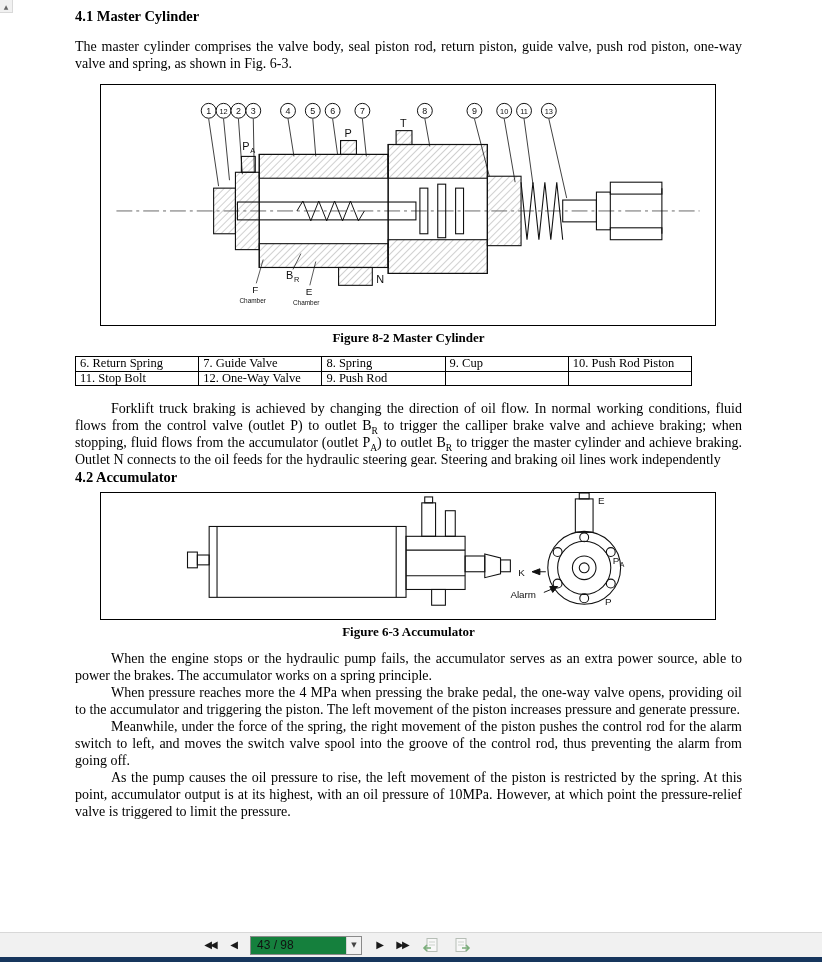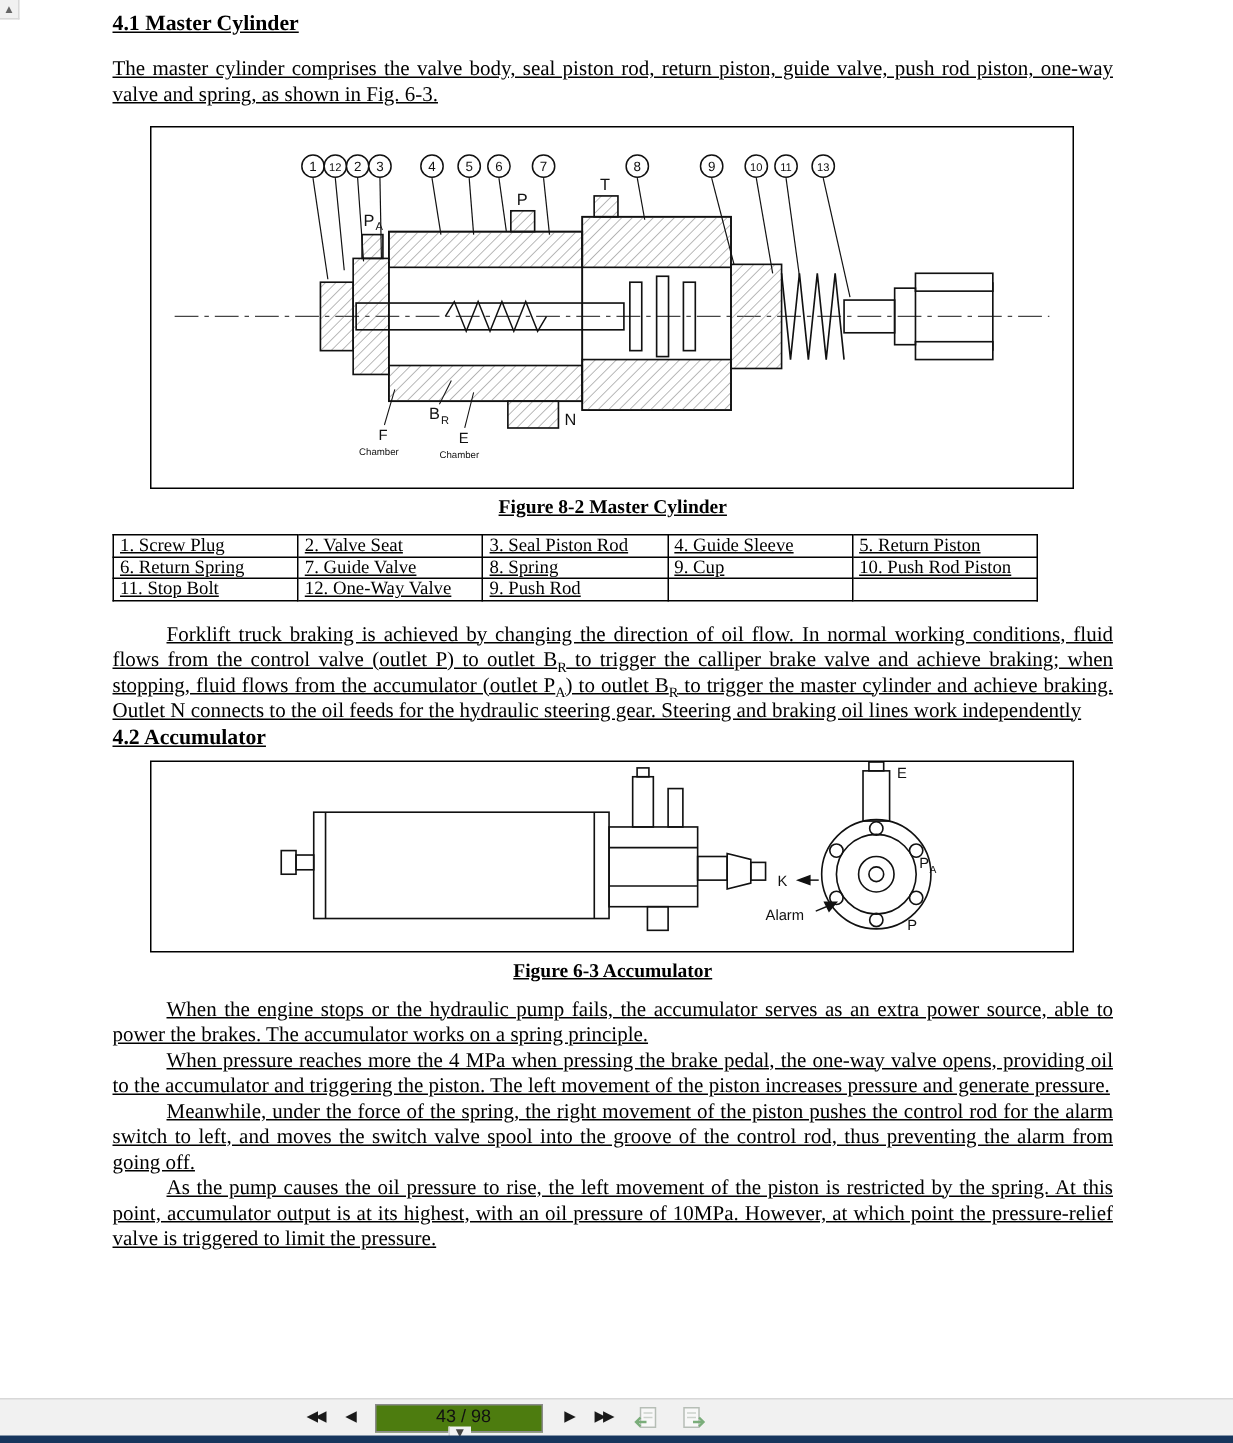--- a/index.html
+++ b/index.html
@@ -36,27 +36,26 @@
   }
   .nav-btn {
     border: none; background: transparent;
     font-family: "DejaVu Sans", sans-serif;
     font-size: 10px; color: #1a1a1a;
     min-width: 20px; height: 20px; line-height: 20px;
     text-align: center; cursor: pointer; letter-spacing: -2px;
     padding: 0 2px;
   }
   .combo {
-    width: 112px; height: 19px; background: #4d7c0f;
+    width: 112px; height: 19px; background: #15803d;
     border: 1px solid #8a8a8a;
     display: flex; align-items: center;
     font-family: "Liberation Sans", sans-serif;
     font-size: 12px; color: #111; margin: 0 4px;
     cursor: text;
-    flex-direction: column;
   }
   .combo-text { flex: 1; padding-left: 6px; white-space: nowrap; }
   .combo-arrow {
     width: 15px; height: 17px; display: flex; align-items: center; justify-content: center;
     font-size: 7px; color: #444; background: #f2f2f2; border-left: 1px solid #d5d5d5;
     font-family: "DejaVu Sans", sans-serif; cursor: pointer;
   }
   .view-btn {
     border: none; background: transparent; width: 24px; height: 22px;
     display: flex; align-items: center; justify-content: center;
@@ -65,21 +64,20 @@
   .window-edge {
     position: absolute; left: 0; right: 0; bottom: 0; height: 5px;
     background: var(--window_edge, #17365d);
   }
 
   
   .doc {
     position: absolute; top: 0; left: 0; right: 0; bottom: 31px;
     padding: 8px 80px 12px 75px;
     overflow: hidden;
-    text-decoration: underline;
   }
   .h-section { font-size: 14.5px; font-weight: bold; line-height: 17px; }
   .h-41 { margin-bottom: 13px; }
   .h-42 { margin-bottom: 6px; }
   p.body-text {
     font-size: 14px; line-height: 17px; text-align: justify;
   }
   p.intro { margin-bottom: 12px; }
   p.indent { text-indent: 36px; }
   sub { font-size: 68%; line-height: 0; }
@@ -245,27 +243,20 @@
         <line x1="209" y1="202" x2="215" y2="178"></line>
         <line x1="192" y1="186" x2="200" y2="170"></line>
       </g>
     </svg>
   </div>
 
   <div class="fig-caption">Figure 8-2 Master Cylinder</div>
 
   <table class="parts">
     <tbody>
-      <tr>
-        <td>1. Screw Plug</td>
-        <td>2. Valve Seat</td>
-        <td>3. Seal Piston Rod</td>
-        <td>4. Guide Sleeve</td>
-        <td>5. Return Piston</td>
-      </tr>
       <tr>
         <td>6. Return Spring</td>
         <td>7. Guide Valve</td>
         <td>8. Spring</td>
         <td>9. Cup</td>
         <td>10. Push Rod Piston</td>
       </tr>
       <tr>
         <td>11. Stop Bolt</td>
         <td>12. One-Way Valve</td>

